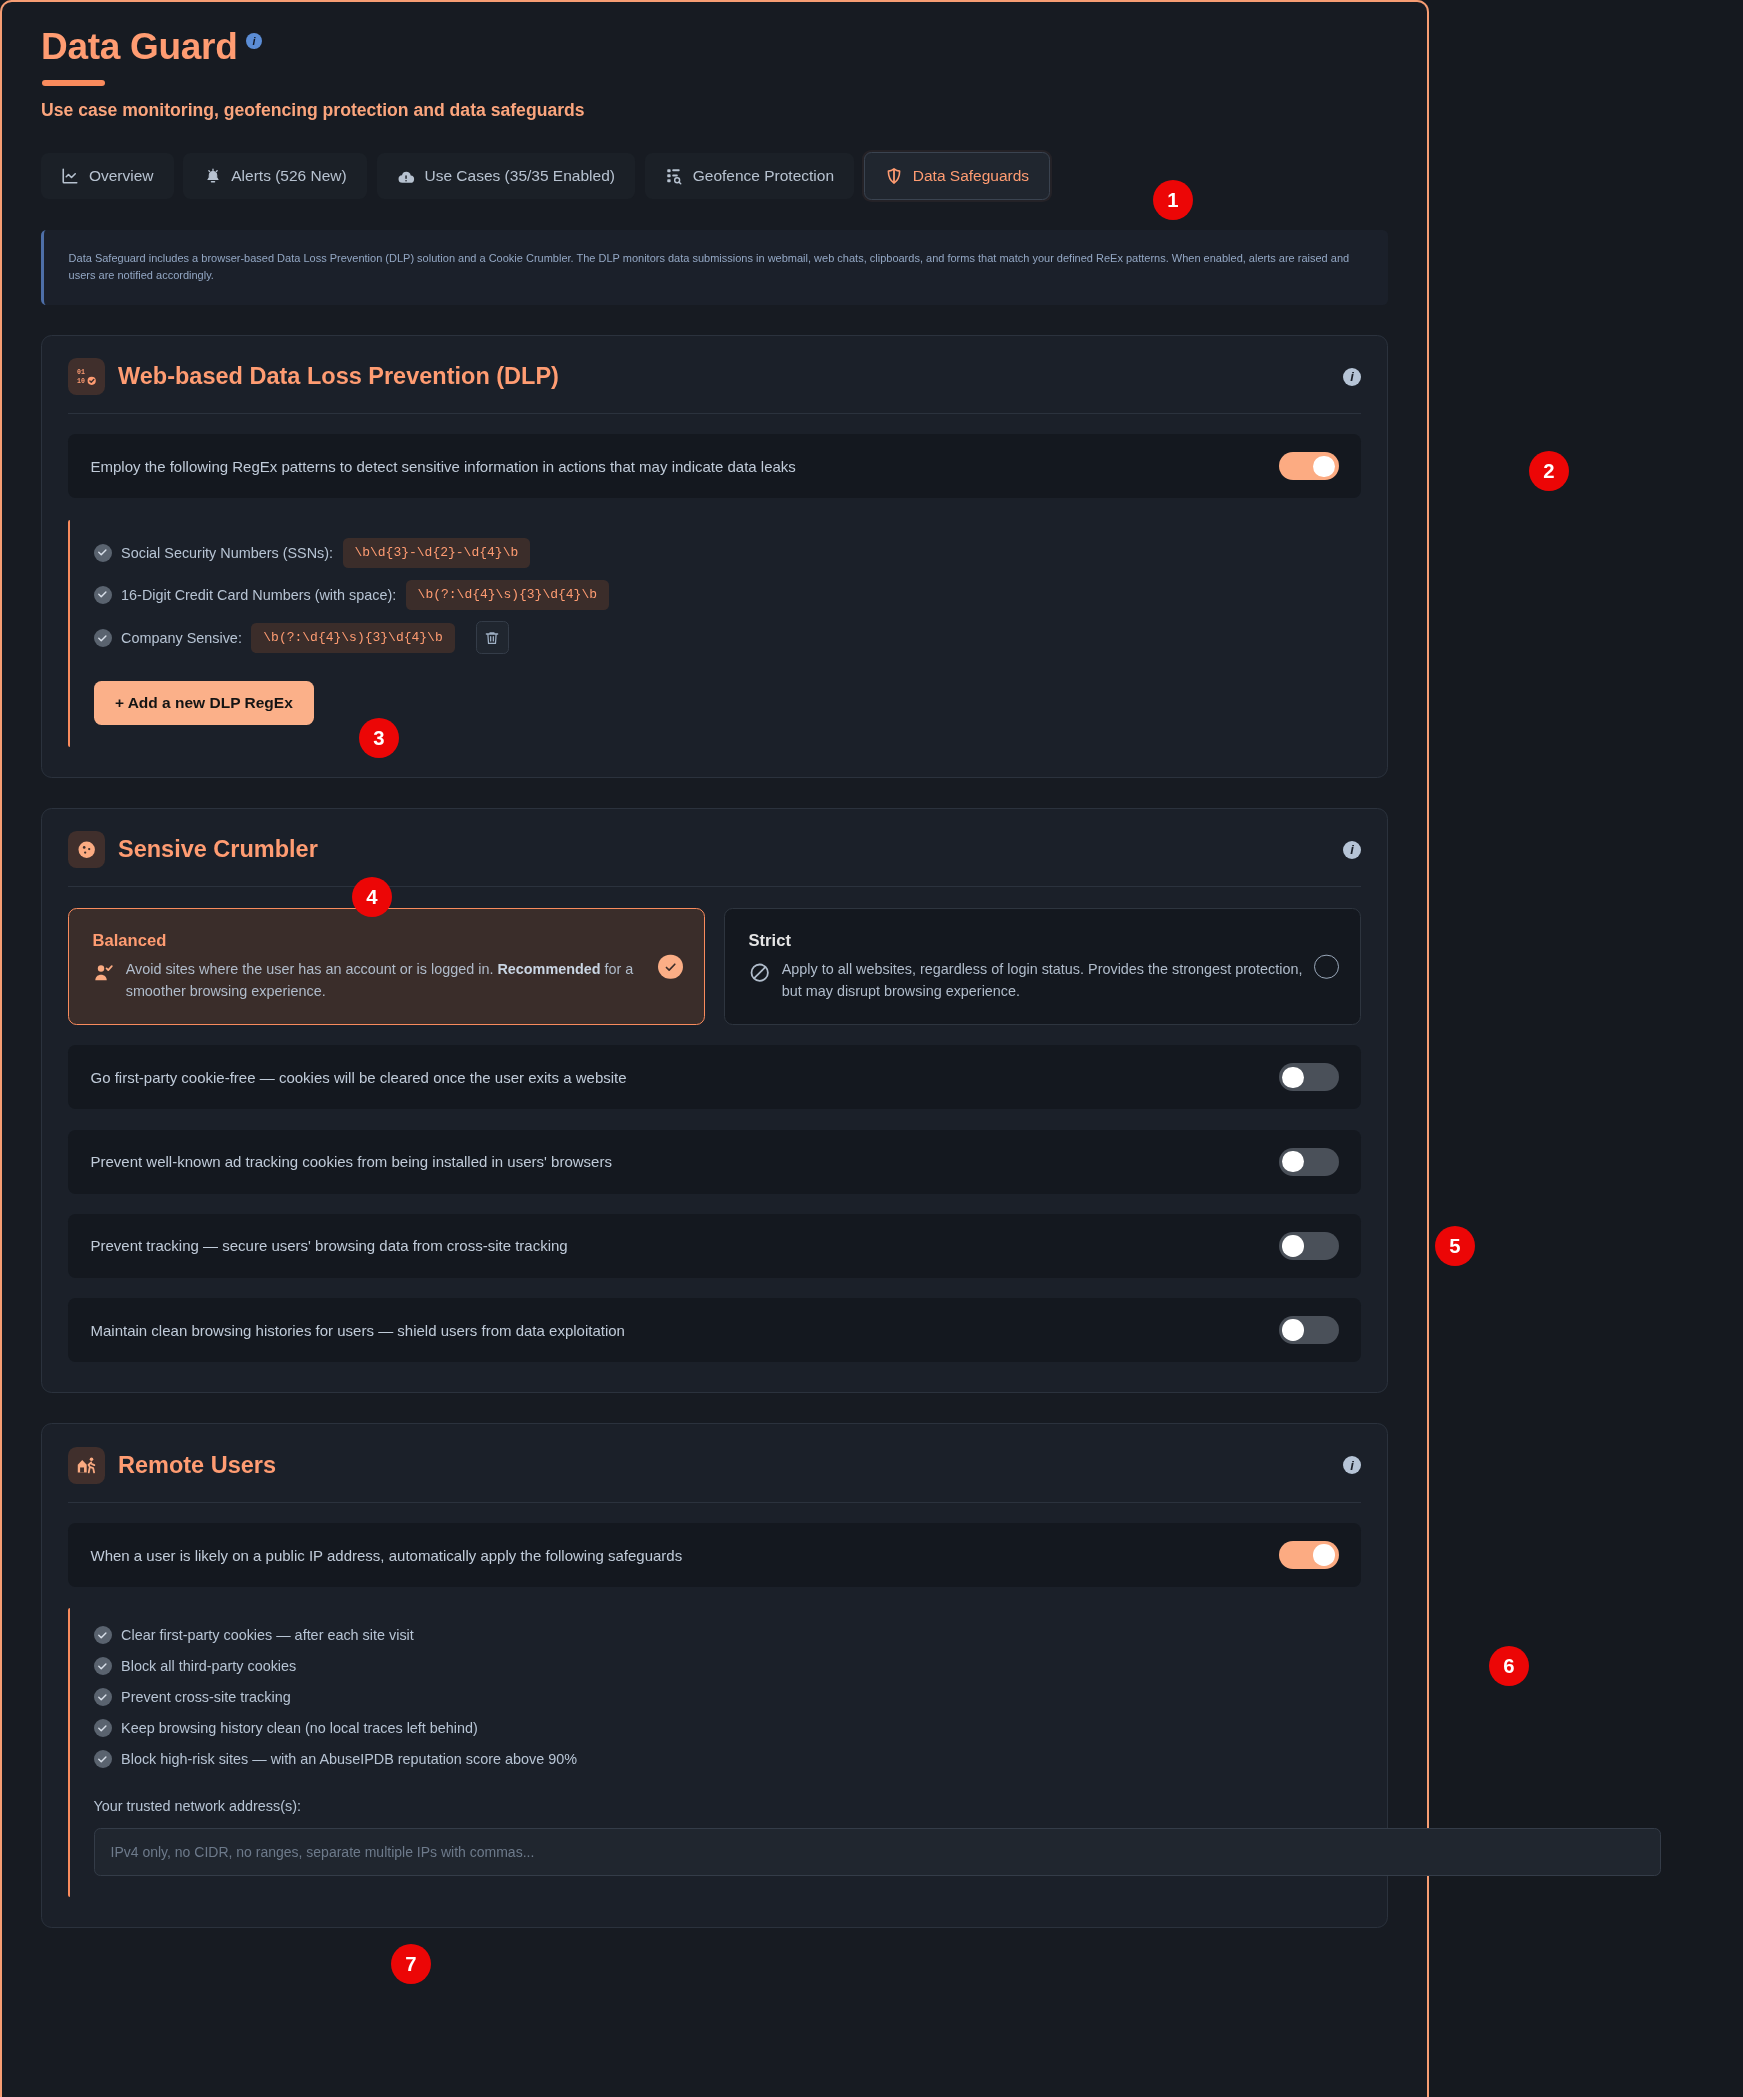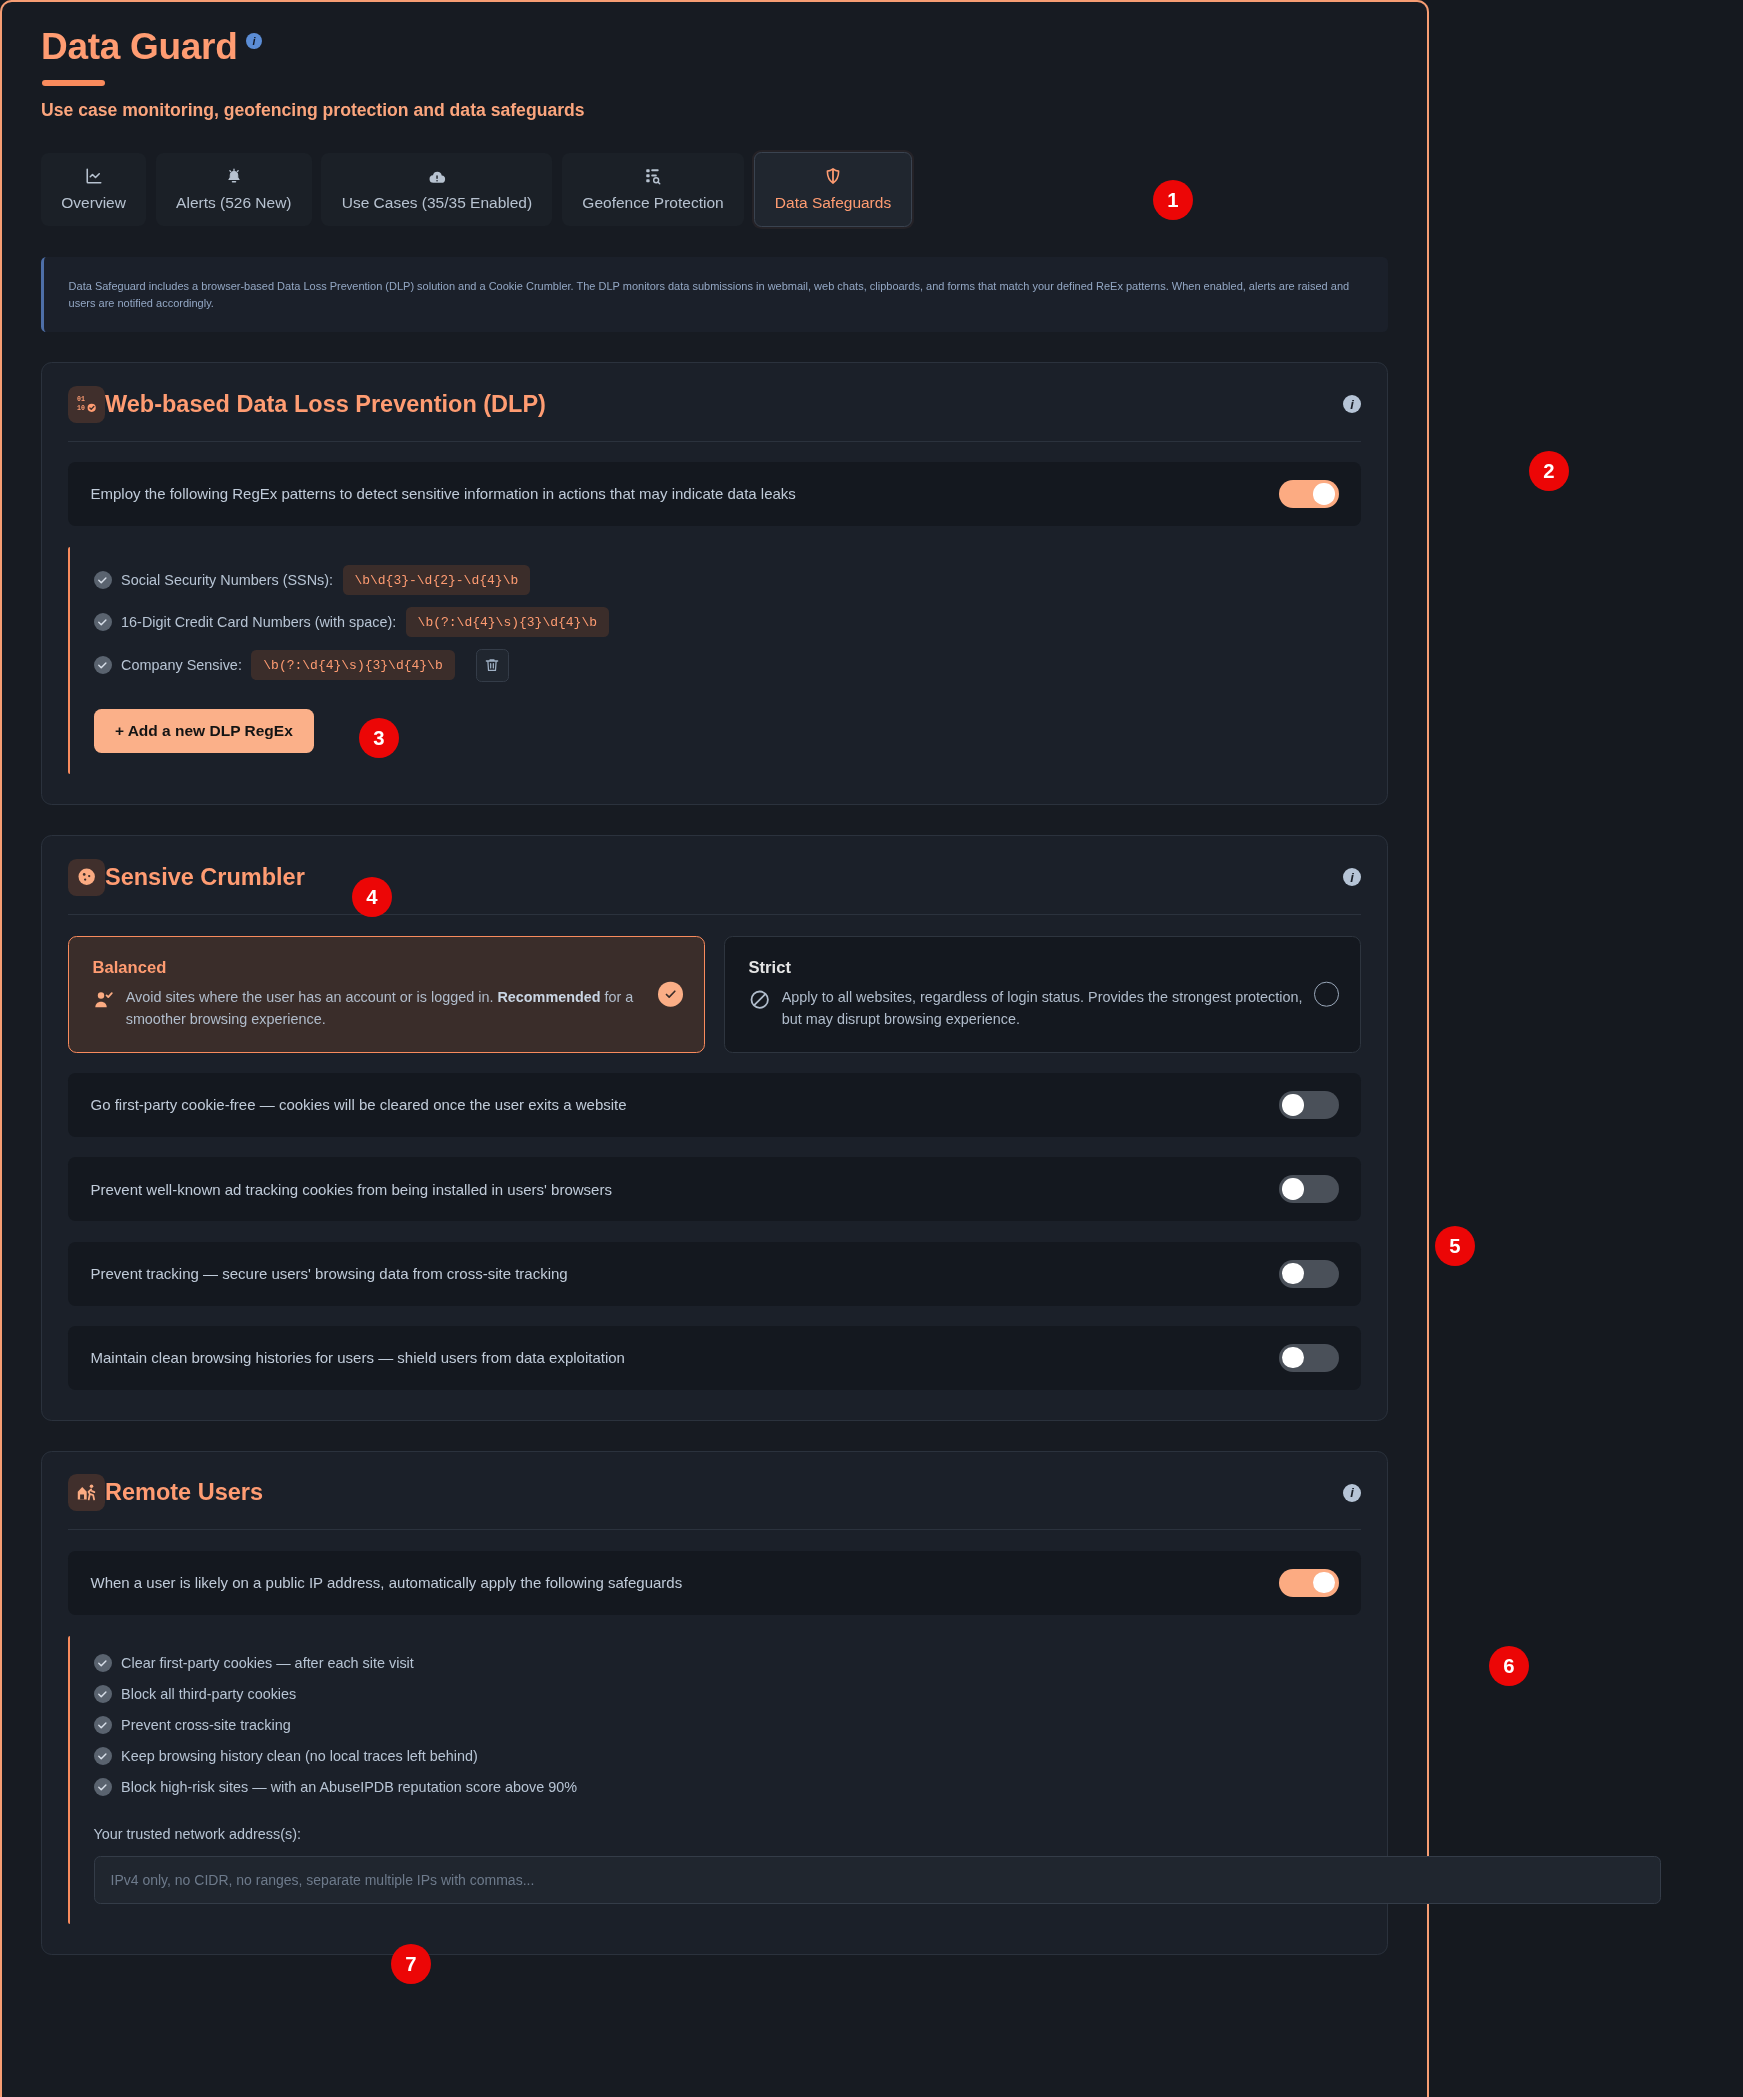--- a/index.html
+++ b/index.html
@@ -70,21 +70,20 @@
   .tab {
     display: flex;
     align-items: center;
     gap: 9.6px;
     padding: 14px 20.3px;
     border-radius: 7.5px;
     background: #1b2027;
     font-size: 15.5px;
     color: #b7c2d0;
     white-space: nowrap;
-    flex-direction: column;
   }
   .tab.active {
     background: #20262f;
     border: 1.1px solid #3a4350;
     color: #ff9c72;
     box-shadow: 0 0 0 2.1px rgba(255,156,114,0.06);
   }
   .tab svg { display:block; }
 
   
@@ -104,20 +103,21 @@
   .card {
     margin-top: 30px;
     background: #1b2029;
     border: 1.1px solid #2b323d;
     border-radius: 10.7px;
     padding: 22.5px 26px 30px 26px;
   }
   .card-head {
     display: flex;
     align-items: center;
+    gap: 13px;
     padding-bottom: 18px;
     border-bottom: 1.1px solid #2b323d;
     position: relative;
     justify-content: center;
   }
   .card-icon {
     width: 37px; height: 37px;
     border-radius: 8.6px;
     background: #402f2c;
     display: flex; align-items: center; justify-content: center;

